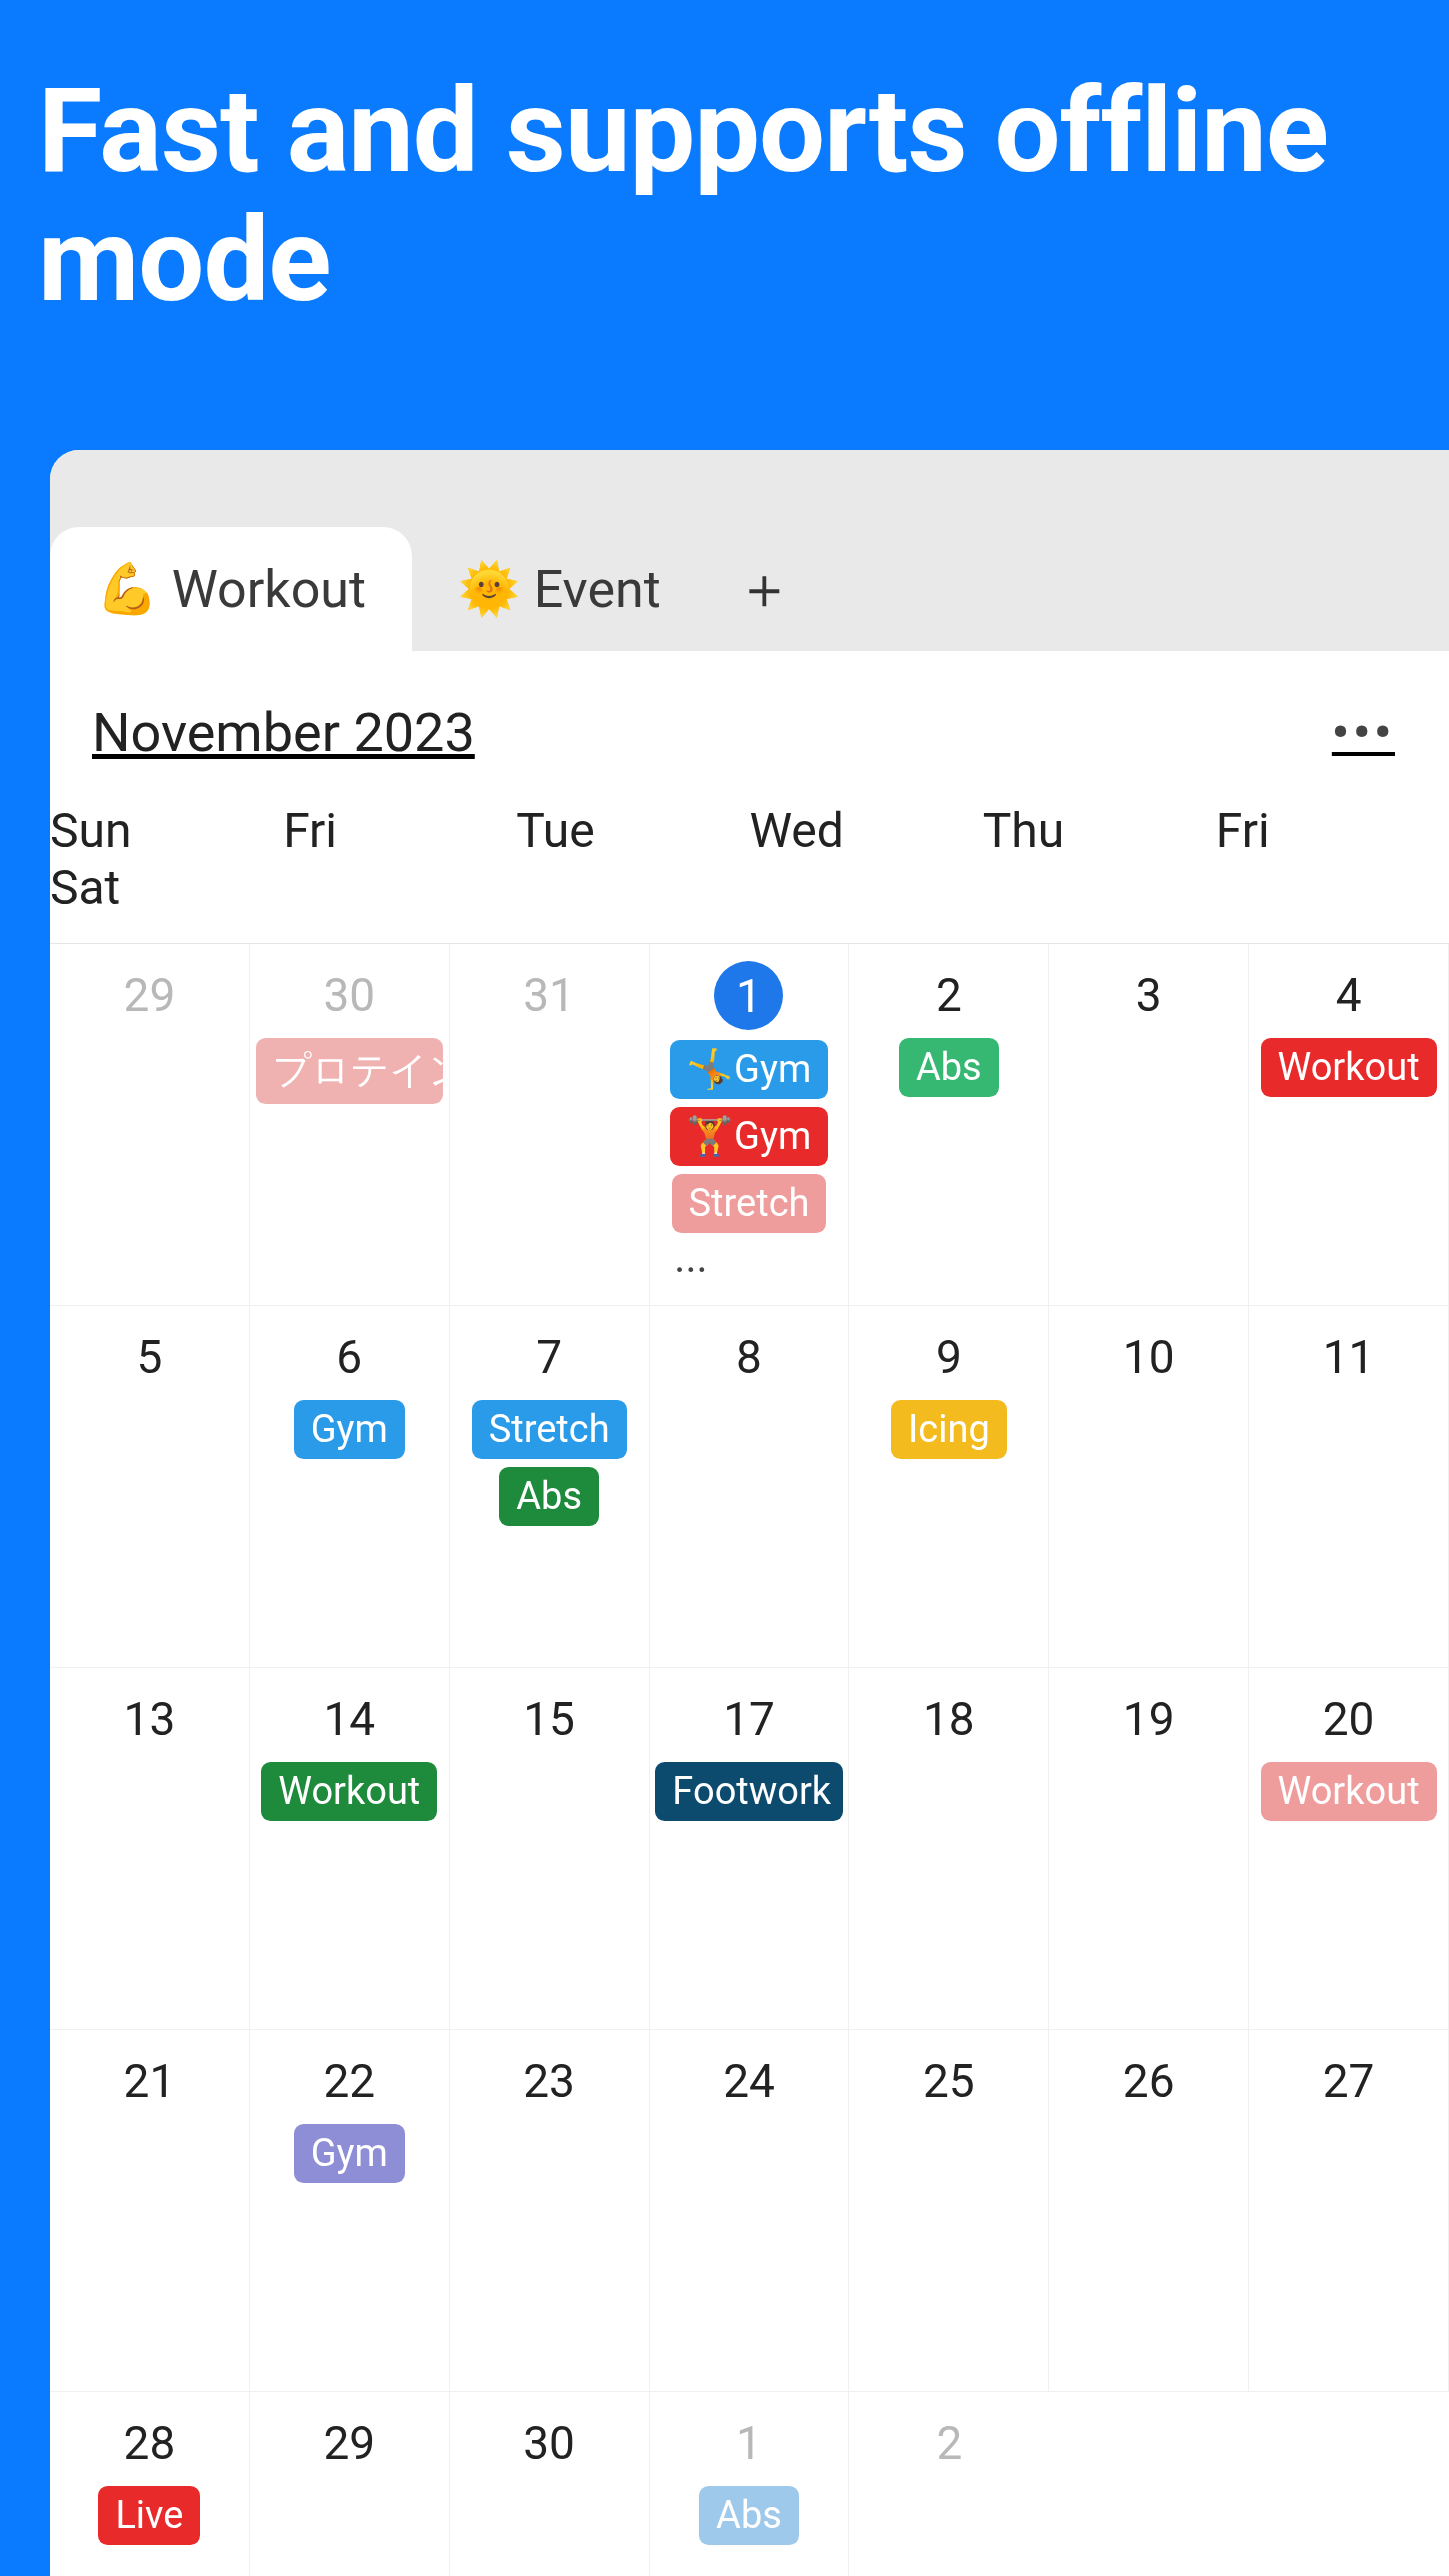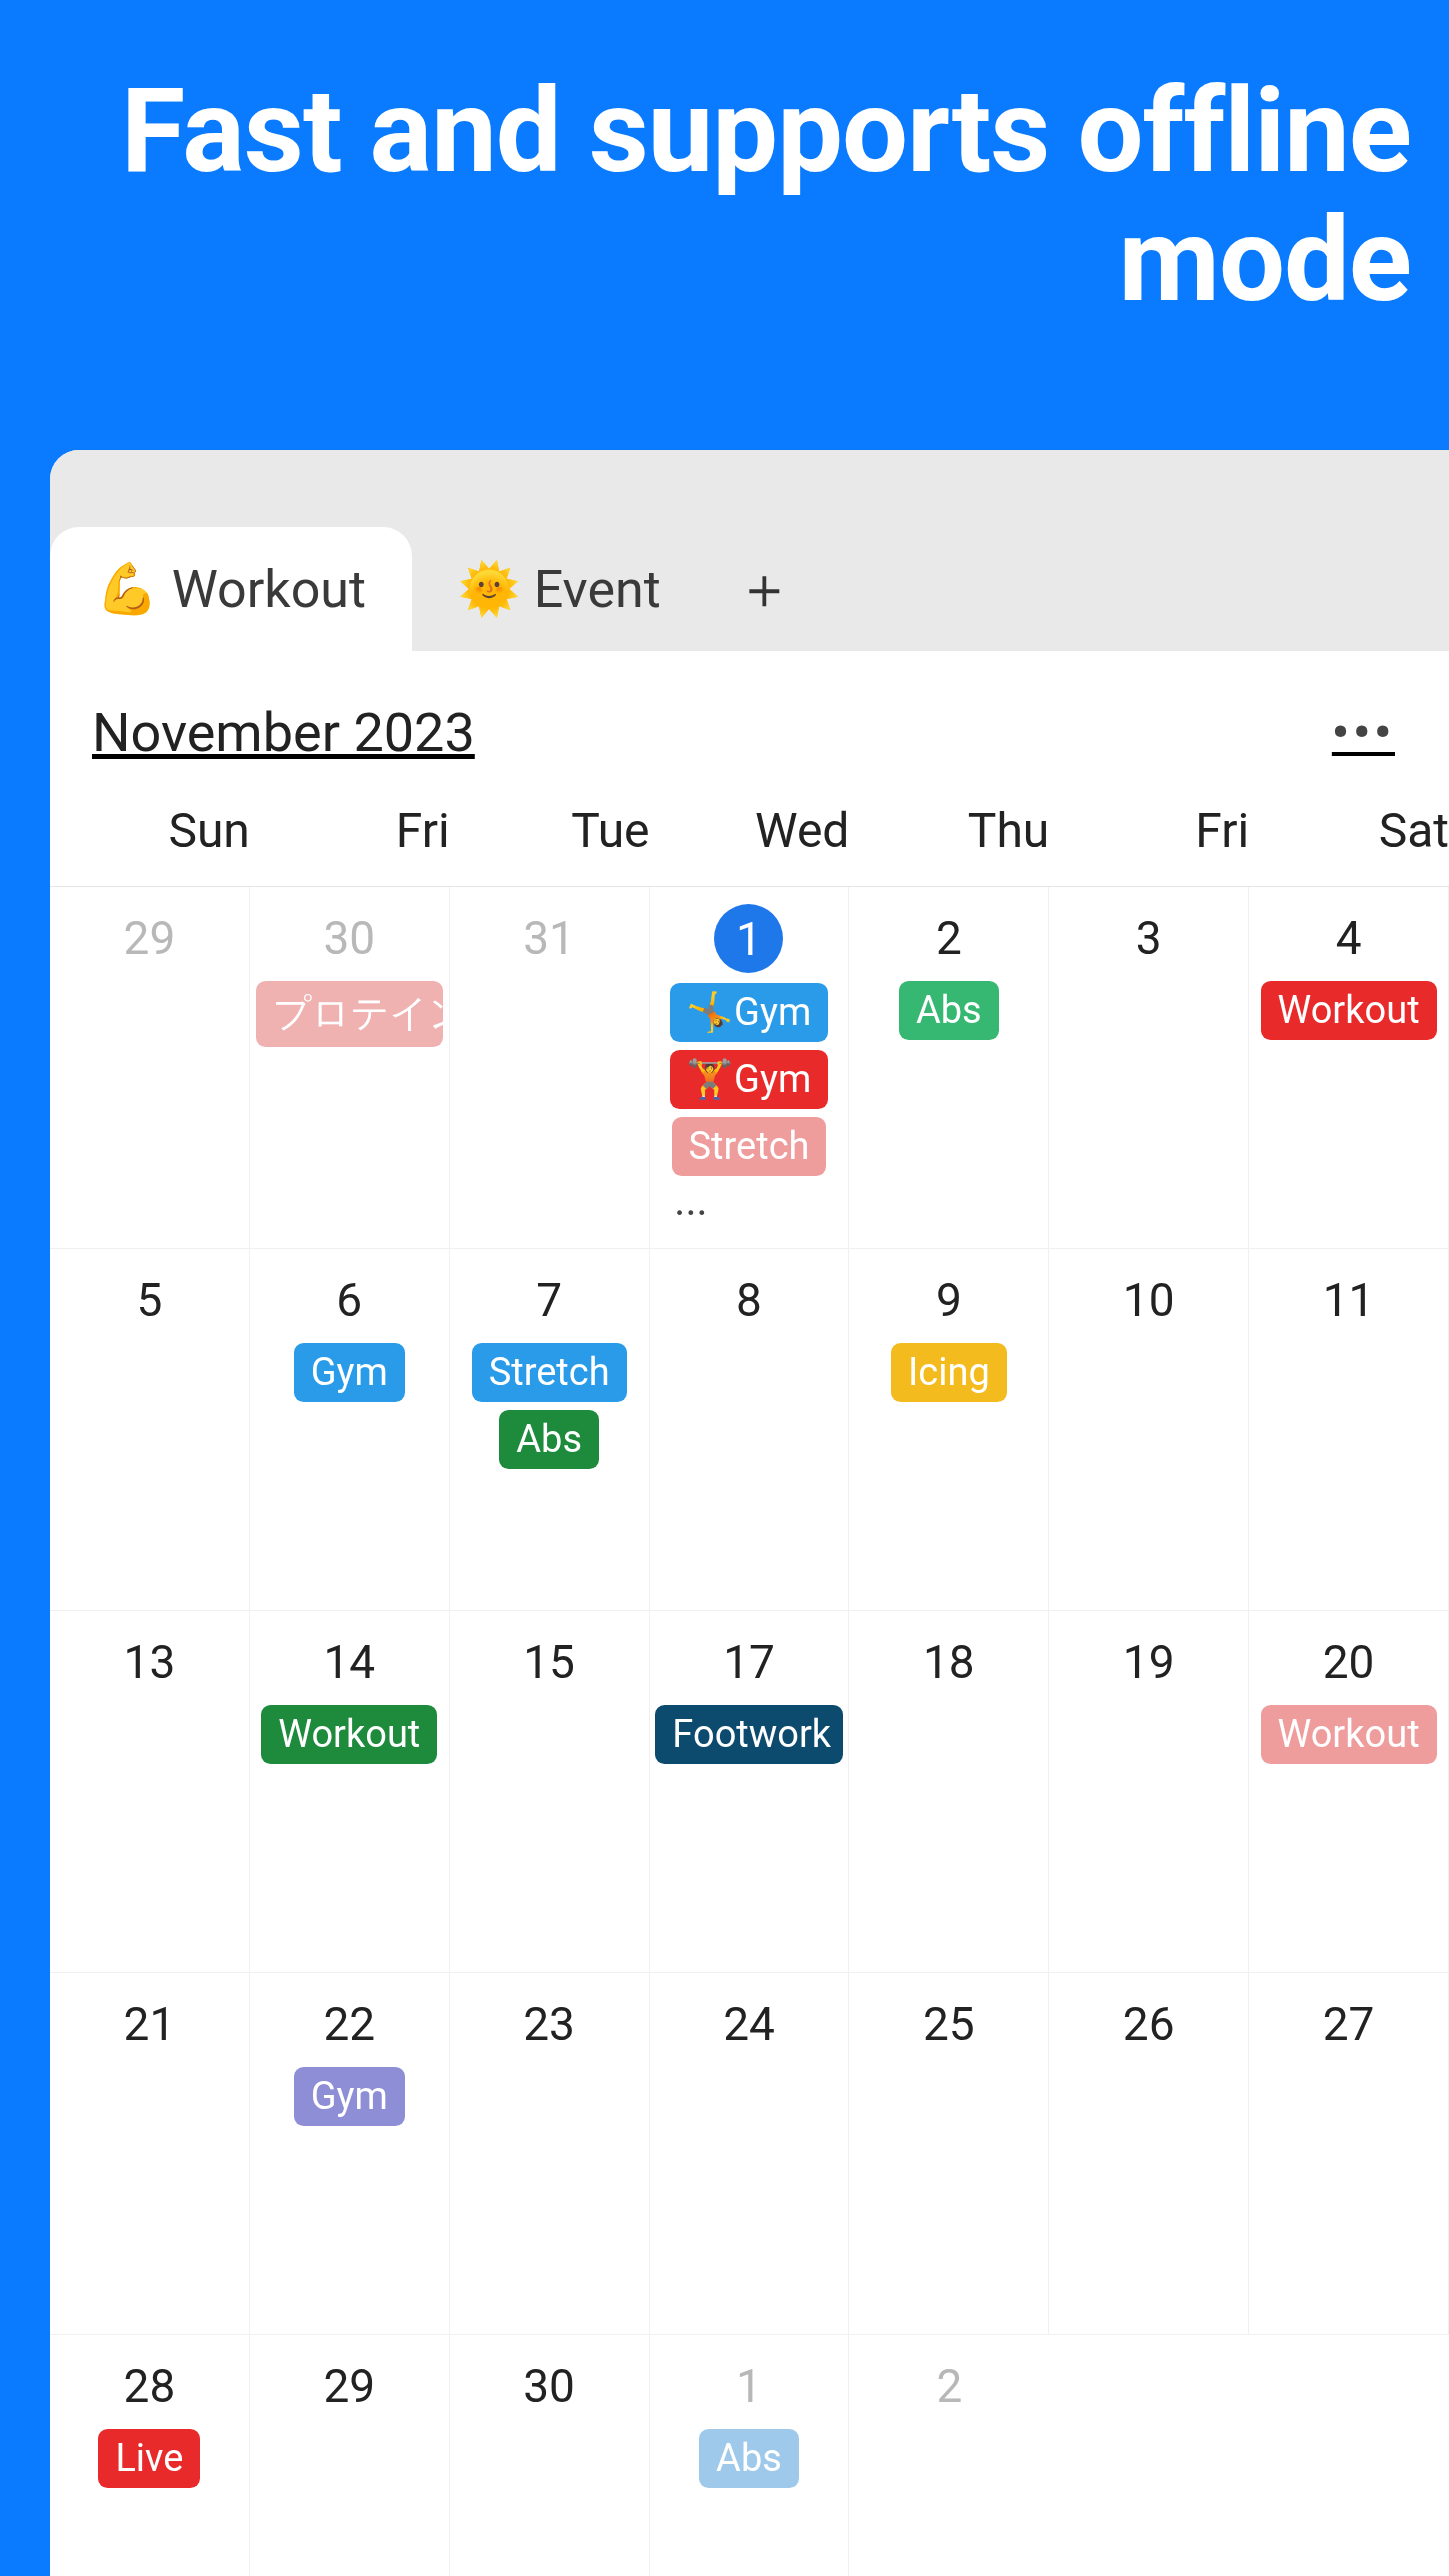--- a/index.html
+++ b/index.html
@@ -3,21 +3,21 @@
 <meta charset="utf-8">
 <style>
   * { box-sizing: border-box; margin: 0; padding: 0; }
   html, body { width: 1449px; height: 2576px; }
   body {
     font-family: -apple-system, BlinkMacSystemFont, "Segoe UI", Roboto, Helvetica, Arial, sans-serif;
     background: #0a7bff;
   }
   .hero {
     padding: 67px 38px 58px 38px;
-    text-align: right;
+    text-align: left;
   }
   .hero h1 {
     color: #fff;
     font-size: 117px;
     font-weight: 700;
     line-height: 1.1;
     letter-spacing: -1px;
   }
   .phone-frame {
     position: absolute;
@@ -75,22 +75,22 @@
     color: #222;
   }
   .more-dots {
     font-size: 48px;
     letter-spacing: 3.8px;
     color: #444;
     font-weight: 700;
   }
   .weekdays {
     display: grid;
-    grid-template-columns: repeat(7, 1fr);
-    text-align: right;
+    grid-template-columns: repeat(6, 1fr);
+    text-align: left;
     padding: 0 0 27px 0;
   }
   .weekday {
     font-size: 48px;
     font-weight: 400;
     color: #222;
   }
   .grid {
     display: grid;
     grid-template-columns: repeat(7, 1fr);

